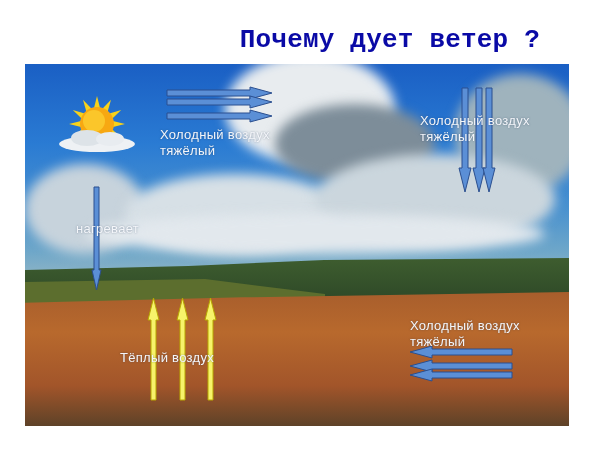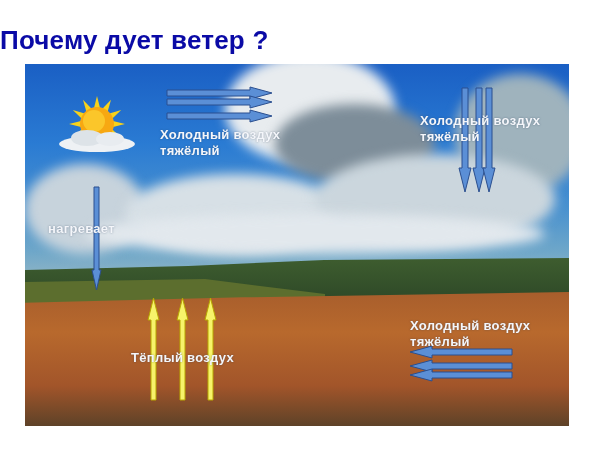--- a/index.html
+++ b/index.html
@@ -1,23 +1,23 @@
 <!DOCTYPE html>
 <html><head>
 <meta charset="utf-8">
 <style>
   html, body { margin:0; padding:0; }
   body { width:600px; height:450px; background:#ffffff; position:relative; overflow:hidden; font-family:"Liberation Sans", sans-serif; }
-  .title { position:absolute; left:0; top:25px; width:540px; text-align:left; font-family:Liberation Sans, sans-serif; font-weight:bold; font-size:26px; color:#0a0aa6; letter-spacing:0.2px; }
+  .title { position:absolute; left:0; top:25px; width:540px; text-align:right; font-family:Liberation Mono, monospace; font-weight:bold; font-size:26px; color:#0a0aa6; letter-spacing:0.2px; }
   .photo { position:absolute; left:25px; top:64px; width:544px; height:362px; overflow:hidden;
     background:
       linear-gradient(180deg, #1a5fc4 0%, #2a7bd3 22%, #4a92cf 40%, #6fa7c9 52%, #8ab3c6 58%, #3f6f9a 62%, #2e4f55 66%, #3d5a32 70%, #4e6a2c 74%, #7a5a2a 79%, #a0552a 83%, #b3622a 88%, #a0562a 94%, #6a4a28 100%); }
   .cloud { position:absolute; border-radius:50%; filter:blur(6px); }
   .hill { position:absolute; }
-  .label { position:absolute; color:#f4f6fa; font-weight:bold; font-size:13px; line-height:16px; letter-spacing:0.3px; text-shadow:0 0 2px rgba(40,60,90,0.5); white-space:nowrap; }
+  .label { position:absolute; color:#f4f6fa; font-weight:normal; font-size:13px; line-height:16px; letter-spacing:0.3px; text-shadow:0 0 2px rgba(40,60,90,0.5); white-space:nowrap; }
   svg.arrows { position:absolute; left:0; top:0; }
   .sun { position:absolute; left:52px; top:94px; width:90px; height:66px; }
 </style>
 </head>
 <body>
 
 <div class="title">Почему дует ветер ?</div>
 
 <div class="photo">
 
@@ -88,20 +88,20 @@
 </svg>
 
 <div class="label" style="left:160px;top:127px;">
   <div>Холодный воздух</div>
   <div>тяжёлый</div>
 </div>
 <div class="label" style="left:420px;top:113px;">
   <div>Холодный воздух</div>
   <div>тяжёлый</div>
 </div>
-<div class="label" style="left:48px;top:221px;">нагревает</div>
-<div class="label" style="left:131px;top:350px;">
+<div class="label" style="left:76px;top:221px;">нагревает</div>
+<div class="label" style="left:120px;top:350px;">
   <div>Тёплый воздух</div>
 </div>
 <div class="label" style="left:410px;top:318px;">
   <div>Холодный воздух</div>
   <div>тяжёлый</div>
 </div>
 
 </body></html>

